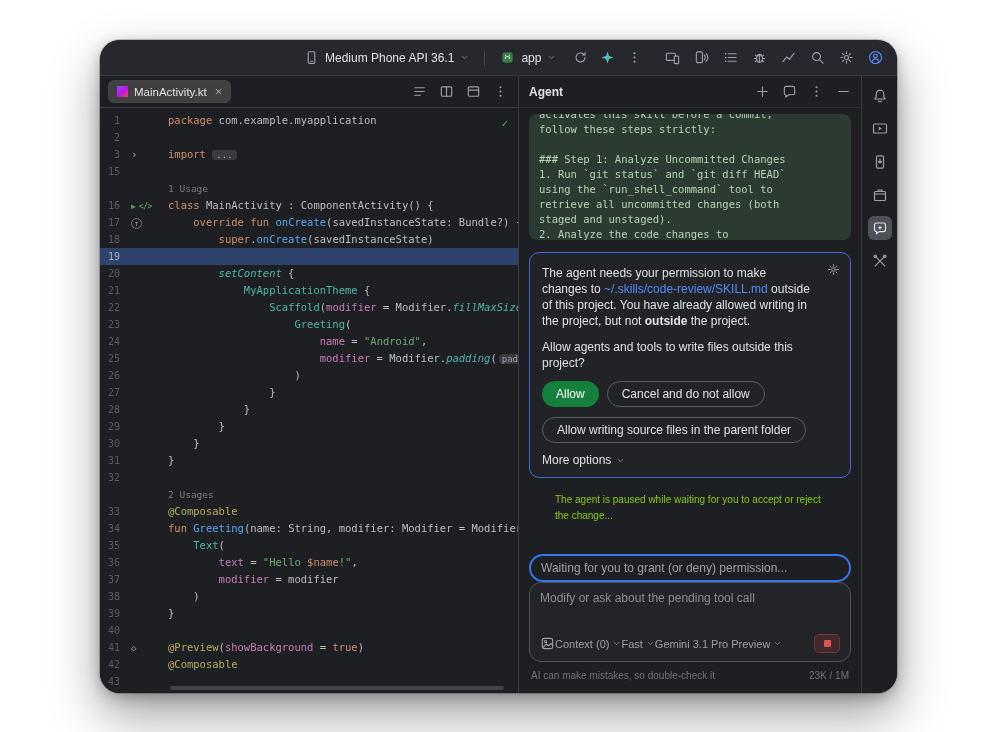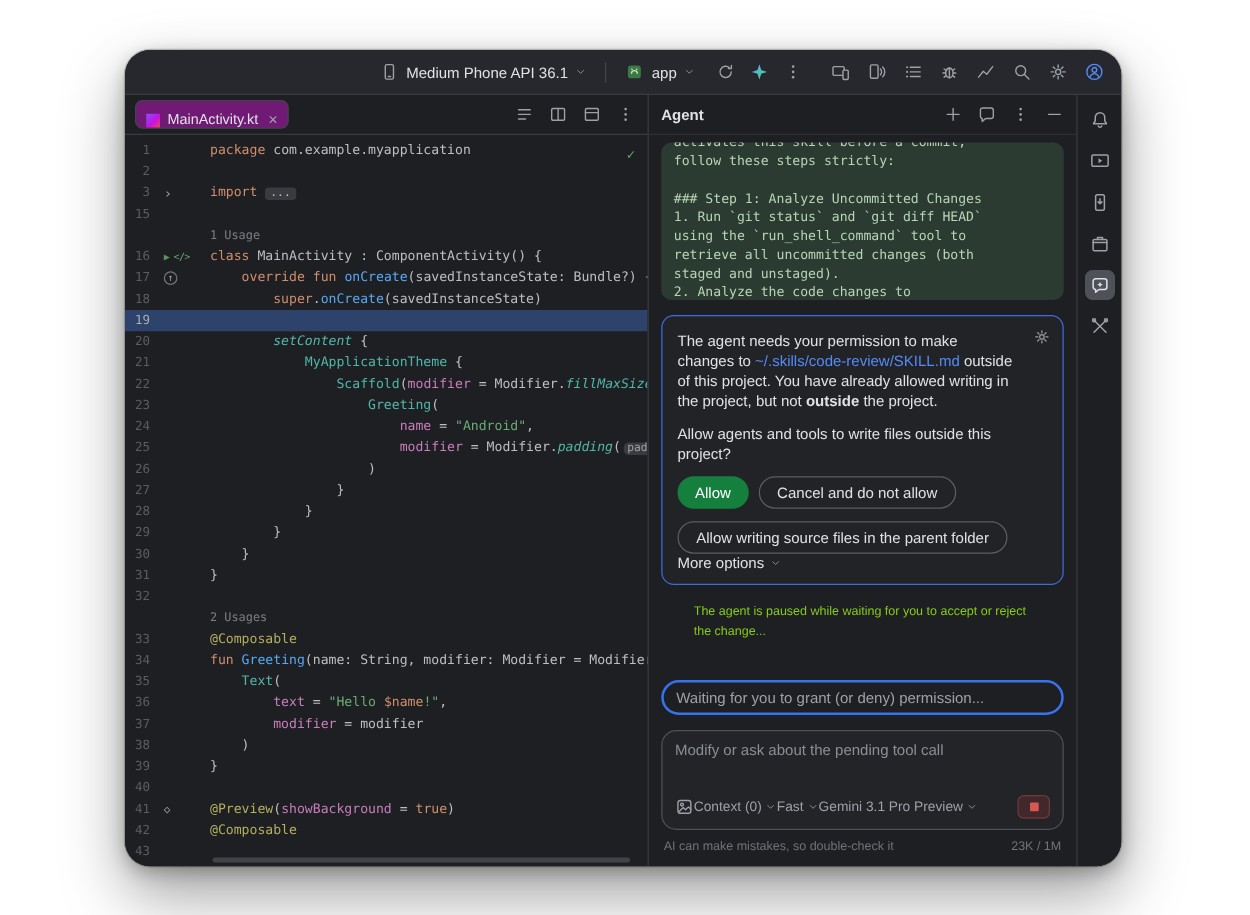--- a/index.html
+++ b/index.html
@@ -14,21 +14,21 @@
   .tb-flex{flex:1}
   .tb-right{display:flex;align-items:center;gap:14px;margin-right:2px}
   .ic{display:inline-flex;align-items:center;justify-content:center}
   .ic svg{width:15px;height:15px;display:block}
   .chev svg{width:9px;height:9px}
   
   .content{flex:1;display:flex;min-height:0;background:#1e1f22}
   
   .editor-pane{width:419px;flex-shrink:0;border-right:1px solid #393b40;display:flex;flex-direction:column;min-height:0}
   .tabbar{height:32px;flex-shrink:0;display:flex;align-items:center;padding:0 8px;border-bottom:1px solid #393b40;gap:8px}
-  .tab{display:inline-flex;align-items:flex-end;gap:6px;height:23px;padding:0 8px;background:#701a75;border:1px solid #43454a;border-radius:6px;color:#dfe1e5;font-size:11.5px}
+  .tab{display:inline-flex;align-items:center;gap:6px;height:23px;padding:0 8px;background:#404040;border:1px solid #43454a;border-radius:6px;color:#dfe1e5;font-size:11.5px}
   .kticon{width:11px;height:11px;background:linear-gradient(135deg,#7f52ff 0%,#c811e2 55%,#e54857 100%)}
   .tab-close{color:#9da0a8;font-size:13px;line-height:1;margin-left:2px}
   .tab-flex{flex:1}
   .tab-actions{display:flex;align-items:center;gap:12px;margin-right:2px}
   .editor{flex:1;position:relative;overflow:hidden;padding-top:4px;font-family:"DejaVu Sans Mono",monospace;font-size:10.5px;line-height:17px}
   .crow{display:flex;height:17px;white-space:pre}
   .crow.current{background:#2d436b}
   .crow.current .lnum{color:#a9acb4}
   .lnum{width:26px;flex-shrink:0;text-align:right;padding-right:6px;color:#5a5d63;font-size:10px}
   .lico{width:42px;flex-shrink:0;display:flex;align-items:center;gap:3px;padding-left:5px}
@@ -64,24 +64,24 @@
   .perm-card{margin-top:12px;border:1px solid #3d6bdd;border-radius:10px;background:#222327;padding:12px 12px 10px;position:relative;flex-shrink:0}
   .perm-gear{position:absolute;top:10px;right:10px}
   .perm-gear svg{width:13px;height:13px}
   .perm-msg{font-size:12px;line-height:16px;color:#dfe1e5;width:272px}
   .perm-msg .link{color:#548af7}
   .perm-q{margin-top:10px;font-size:12px;line-height:16px;color:#dfe1e5;width:272px}
   .perm-row{margin-top:10px;display:flex;gap:8px}
   .btn{font-family:"Liberation Sans","DejaVu Sans",sans-serif;font-size:12px;border-radius:14px;padding:4px 14px;line-height:16px;white-space:nowrap}
   .btn.primary{background:#15803d;color:#fff;border:none}
   .btn.outline{background:transparent;color:#dfe1e5;border:1px solid #5a5d63}
-  .more-opt{display:flex;align-items:center;gap:5px;font-size:12px;color:#dfe1e5}
+  .more-opt{margin-top:10px;display:flex;align-items:center;gap:5px;font-size:12px;color:#dfe1e5}
   .paused{margin:14px 0 0 26px;font-size:10px;line-height:16px;color:#84cc16;width:280px}
   .wait-input{margin-top:30px;border:2px solid #3574f0;border-radius:15px;height:28px;display:flex;align-items:center;padding:0 10px;font-size:12px;color:#9da0a8;flex-shrink:0;background:#1e1f22}
-  .prompt-box{margin-top:12px;border:1px solid #4e5157;border-radius:12px;background:#232428;height:80px;padding:8px 10px;display:flex;flex-direction:column;flex-shrink:0}
+  .prompt-box{border:1px solid #4e5157;border-radius:12px;background:#232428;height:80px;padding:8px 10px;display:flex;flex-direction:column;flex-shrink:0}
   .prompt-ph{font-size:12px;color:#8a8e95}
   .prompt-controls{margin-top:auto;display:flex;align-items:center;gap:0;font-size:11px;color:#9da0a8}
   .ctrl{display:inline-flex;align-items:center;gap:3px;white-space:nowrap}
   .stop-btn{margin-left:auto;width:26px;height:19px;border-radius:5px;background:#42282b;border:1px solid #6e3a3c;display:flex;align-items:center;justify-content:center}
   .stop-sq{width:7px;height:7px;background:#d75853;border-radius:1px}
   .agent-footer{margin-top:8px;display:flex;justify-content:space-between;font-size:10px;color:#6f737a;padding:0 2px}
   
   .right-strip{width:36px;flex-shrink:0;border-left:1px solid #393b40;display:flex;flex-direction:column;align-items:center;padding-top:8px;gap:9px}
   .strip-item{width:24px;height:24px;display:flex;align-items:center;justify-content:center;border-radius:6px}
   .strip-item.active{background:#4e5157}

